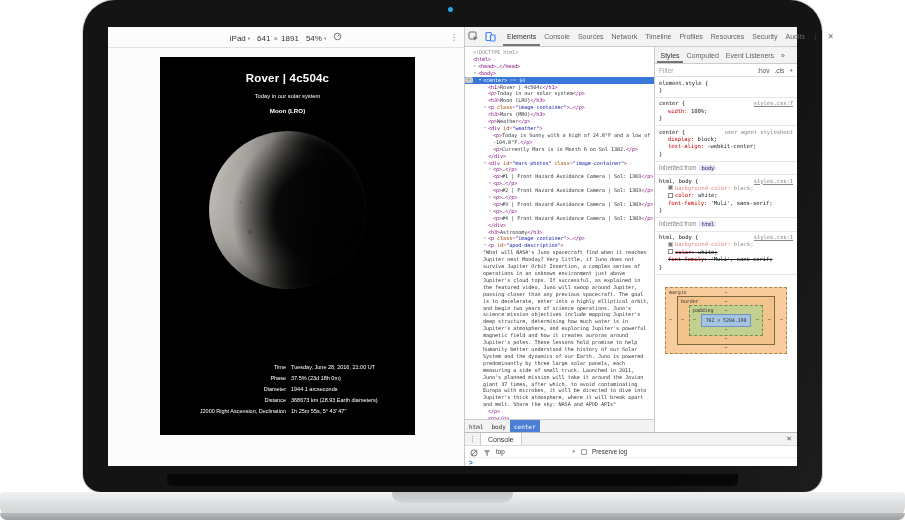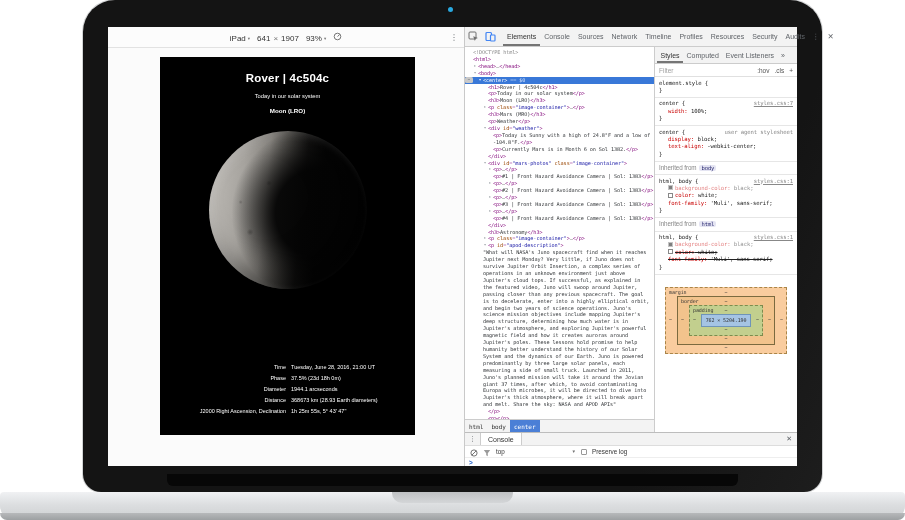--- a/index.html
+++ b/index.html
@@ -169,24 +169,24 @@
       <div class="left-pane">
         <div class="devbar">
           <div class="devbar-center">
             <span class="devsel">
               <span>iPad</span>
               <span class="caret-sm">▾</span>
             </span>
             <span class="dims">
               <span>641</span>
               <span class="times">×</span>
-              <span>1907</span>
+              <span>1891</span>
             </span>
             <span class="devsel">
-              <span>93%</span>
+              <span>54%</span>
               <span class="caret-sm">▾</span>
             </span>
             <span>
               <svg width="9" height="9" viewBox="0 0 9 9">
                   <circle cx="4.5" cy="4.5" r="3.3" fill="none" stroke="#757575" stroke-width="1"></circle>
                   <line x1="4.5" y1="4.5" x2="6.6" y2="2.6" stroke="#757575" stroke-width="1"></line>
                 </svg>
             </span>
           </div>
           <div class="devbar-menu">⋮</div>

